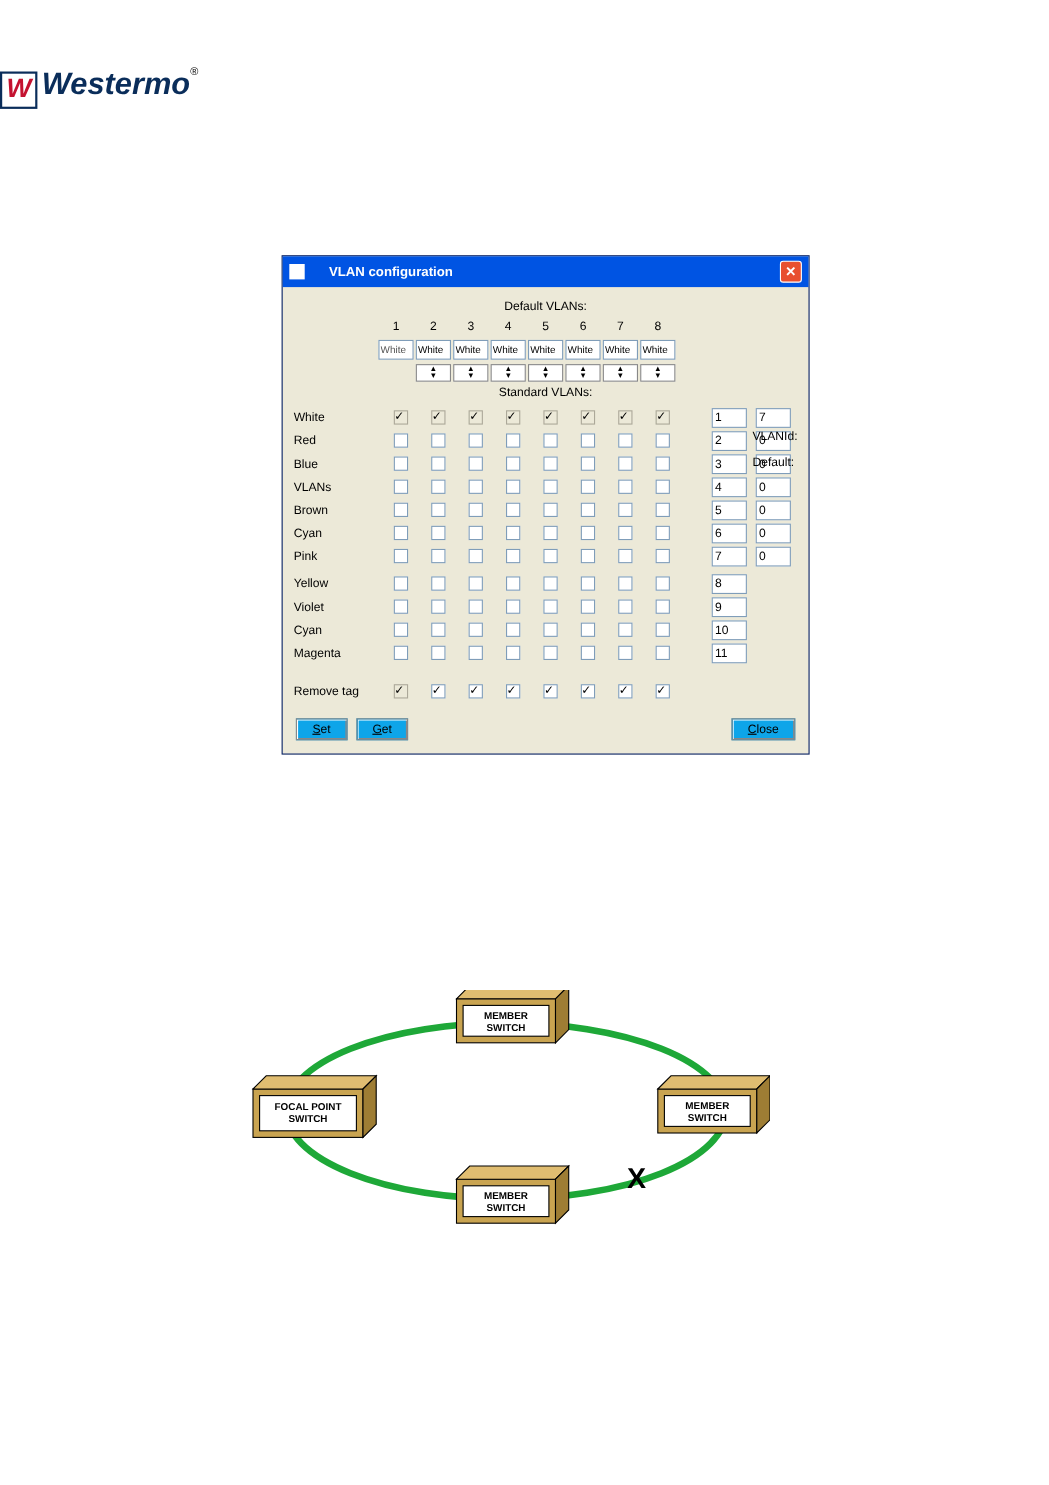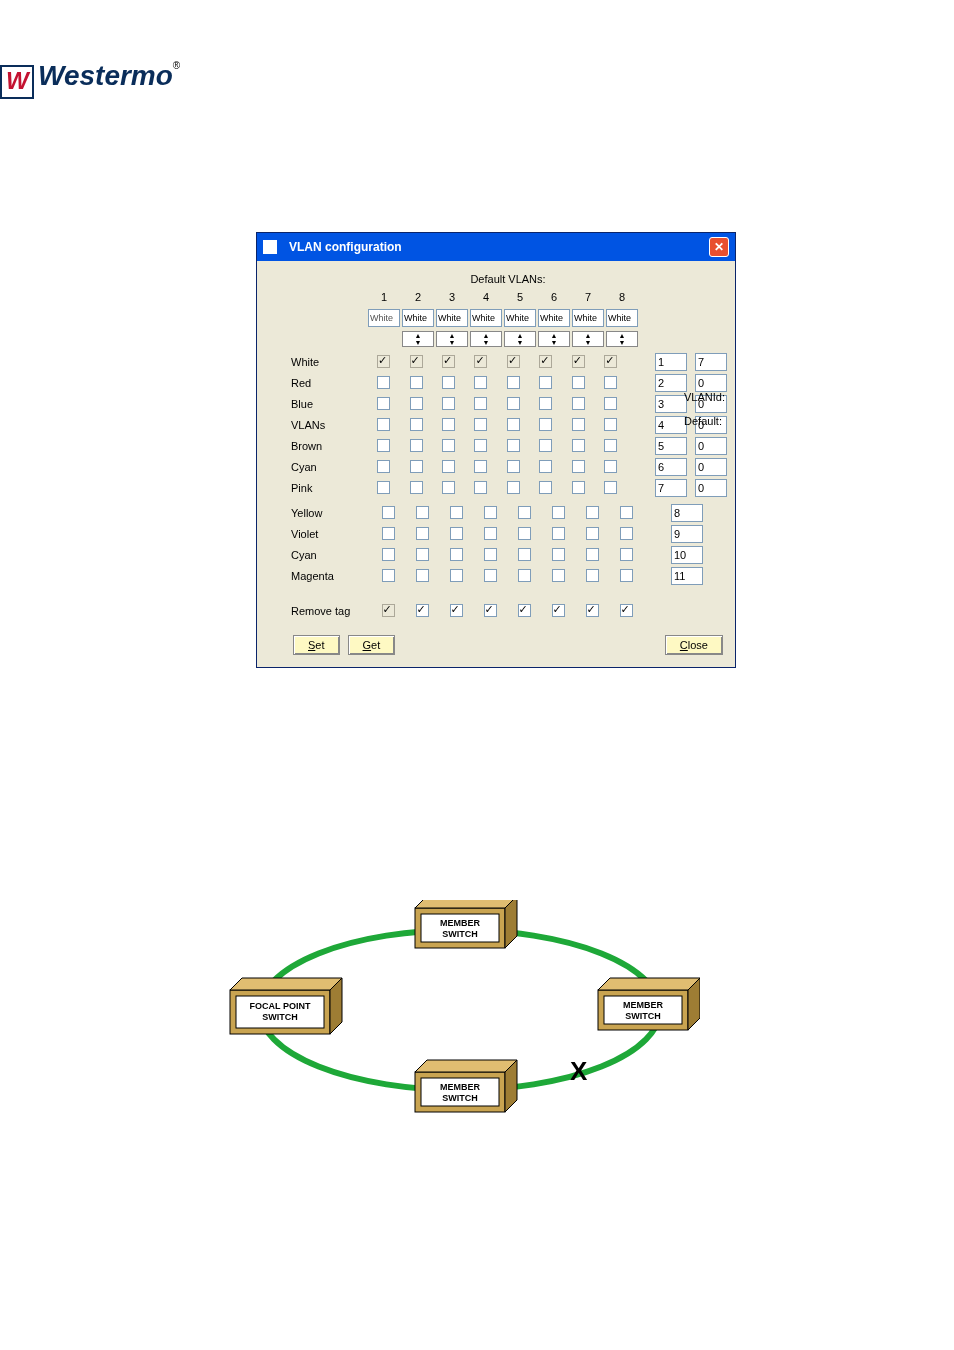--- a/index.html
+++ b/index.html
@@ -61,21 +61,21 @@
       padding: 4px 6px;
       display: flex;
       align-items: center;
       justify-content: space-between;
       font-weight: bold;
       font-size: 12px;
     }
     .titlebar-left {
       display: flex;
       align-items: center;
-      gap: 12px;
+      gap: 22px;
     }
     .titlebar-icon {
       width: 14px;
       height: 14px;
       background: #fff;
       display: inline-block;
     }
     .close-btn {
       width: 20px;
       height: 20px;
@@ -193,21 +193,21 @@
       position: absolute;
       right: 10px;
       top: 130px;
       display: flex;
       gap: 12px;
       font-size: 11px;
       flex-direction: column;
     }
     .btn {
       border: 1px solid #888;
-      background: #fef9c3;
+      background: #0ea5e9;
       padding: 3px 14px;
       font-size: 11px;
       font-family: inherit;
       box-shadow: 1px 1px 0 #fff inset, -1px -1px 0 #888 inset;
       cursor: pointer;
       text-align: right;
     }
     .btn-row {
       display: flex;
       justify-content: space-between;
@@ -234,21 +234,21 @@
 </div>
 
 <div class="window">
   <div class="titlebar">
     <div class="titlebar-left">
       <span class="titlebar-icon"></span>
       <span>VLAN configuration</span>
     </div>
     <div class="close-btn">✕</div>
   </div>
-  <div class="win-body" style="position:relative;margin-left:24px;">
+  <div class="win-body" style="position:relative;">
 
     <div class="section-label">Default VLANs:</div>
 
     <div class="port-row" id="port-headers">
         <div class="port-head">1</div>
         <div class="port-head">2</div>
         <div class="port-head">3</div>
         <div class="port-head">4</div>
         <div class="port-head">5</div>
         <div class="port-head">6</div>
@@ -269,20 +269,21 @@
       <div class="spinner spinner-blank"></div>
       <div class="spinner">▲<br>▼</div>
       <div class="spinner">▲<br>▼</div>
       <div class="spinner">▲<br>▼</div>
       <div class="spinner">▲<br>▼</div>
       <div class="spinner">▲<br>▼</div>
       <div class="spinner">▲<br>▼</div>
       <div class="spinner">▲<br>▼</div>
     </div>
 
+    <div class="section-label">Standard VLANs:</div>
 
     <div class="header-right">
       <span>VLANId:</span>
       <span>Default:</span>
     </div>
 
     <div class="vlan-table" id="standard-vlans">
         <div class="vlan-row">
           <div class="vlan-label">White</div>
           <div class="cb-cell">

